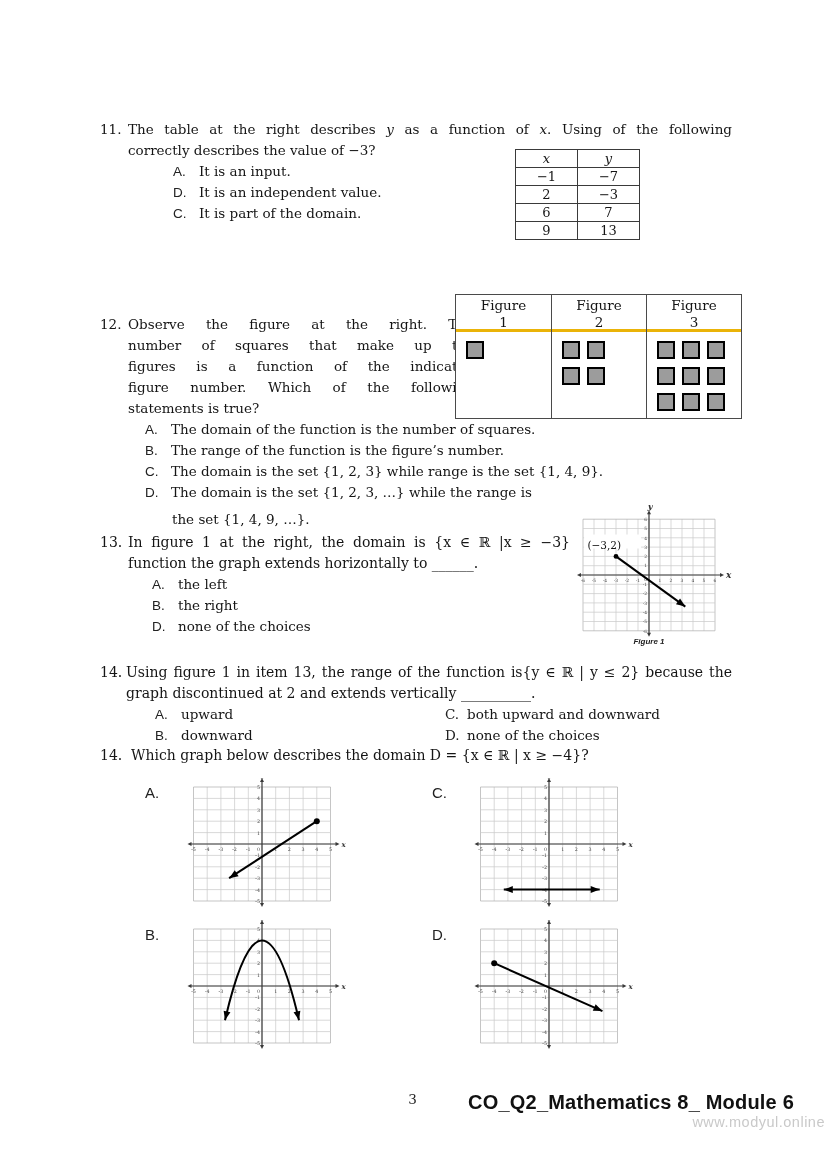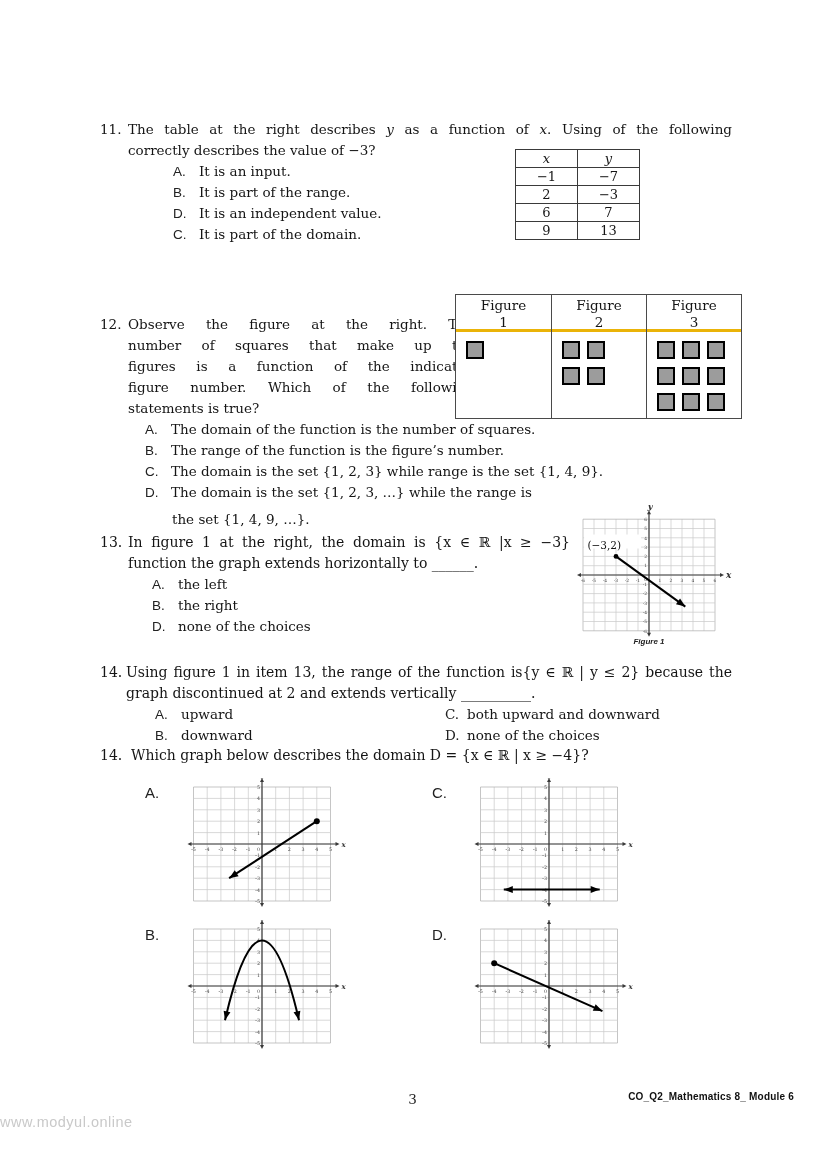--- a/index.html
+++ b/index.html
@@ -33,38 +33,37 @@
   
   .twocol{position:relative;margin-left:55px;height:42px}
   .colR{position:absolute;left:290px;top:0}
   .colR .letter{font-family:"DejaVu Serif","DejaVu Sans",serif;width:22px}
   
   .fig1{position:absolute;left:575px;top:505px}
   .graph-cell{position:absolute;display:flex;align-items:flex-start}
   .glabel{font-family:"Liberation Sans",sans-serif;font-size:15px;width:38px;padding-top:6px;color:#222}
   
   .page-number{position:absolute;left:0;right:0;top:1091px;text-align:center;font-size:13.5px;color:#222}
-  .watermark{position:absolute;left:0;right:0;top:1114px;text-align:left;
+  .watermark{position:absolute;left:0;right:0;top:1114px;text-align:right;
              font-family:"Liberation Sans",sans-serif;font-size:14.5px;color:#c9c9c9;letter-spacing:.5px}
   .footer-right{position:absolute;right:31px;top:1091px;font-family:"Liberation Sans",sans-serif;
-                font-weight:bold;font-size:10px;color:#111;letter-spacing:.2px}
+                font-weight:bold;font-size:20px;color:#111;letter-spacing:.2px}
 </style>
 </head>
 <body>
 
 <div class="page">
 
   <section class="q" style="left:100px;top:119px;width:632px">
     <span class="qnum">11.</span>
     <div class="qbody">
       <div class="line jl"><span>The table at the right describes </span><i class="v">y</i><span> as a function of </span><i class="v">x</i><span>. Using of the following</span></div>
       <div class="line nw">correctly describes the value of −3?</div>
       <div class="choices">
           <div class="choice"><span class="letter">A.</span><span>It is an input.</span></div>
-          <div class="choice"><span class="letter">B.</span><span>It is part of the range.</span></div>
           <div class="choice"><span class="letter">D.</span><span>It is an independent value.</span></div>
           <div class="choice"><span class="letter">C.</span><span>It is part of the domain.</span></div>
         </div>
     </div>
   </section>
 
   <table class="xy-table" style="left:515px;top:149px">
     <tbody>
         <tr>
       <th>x</th>

